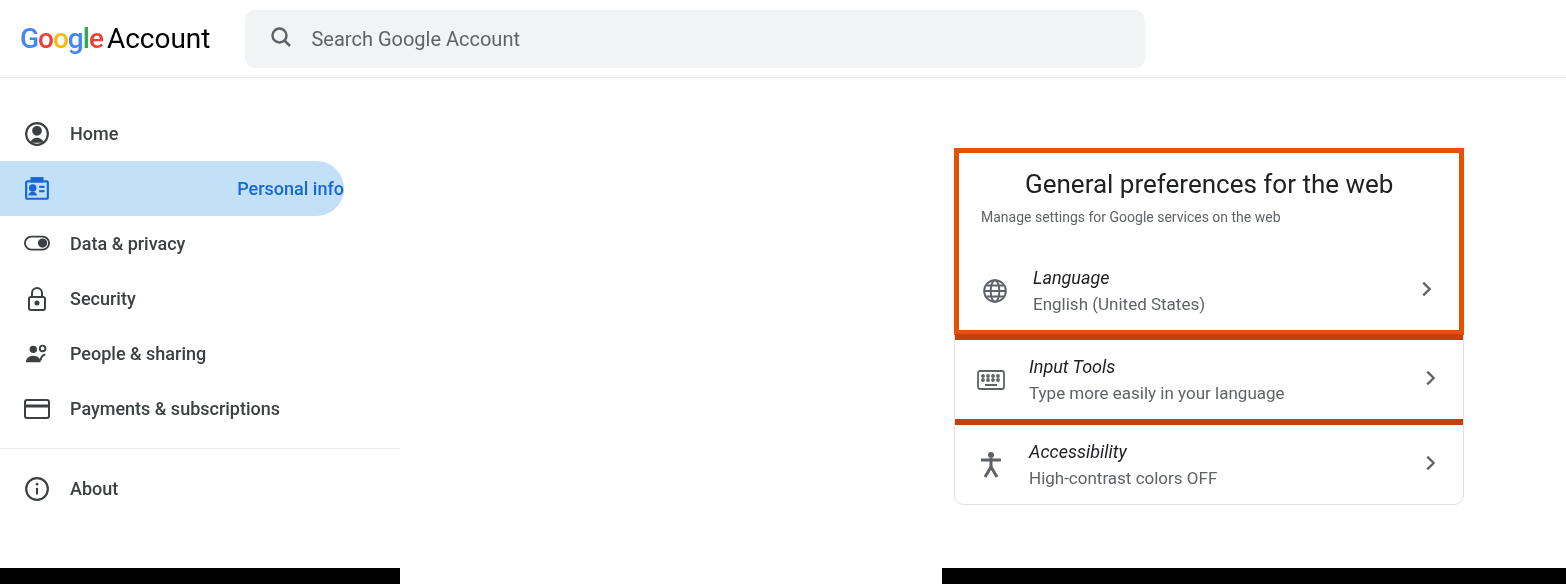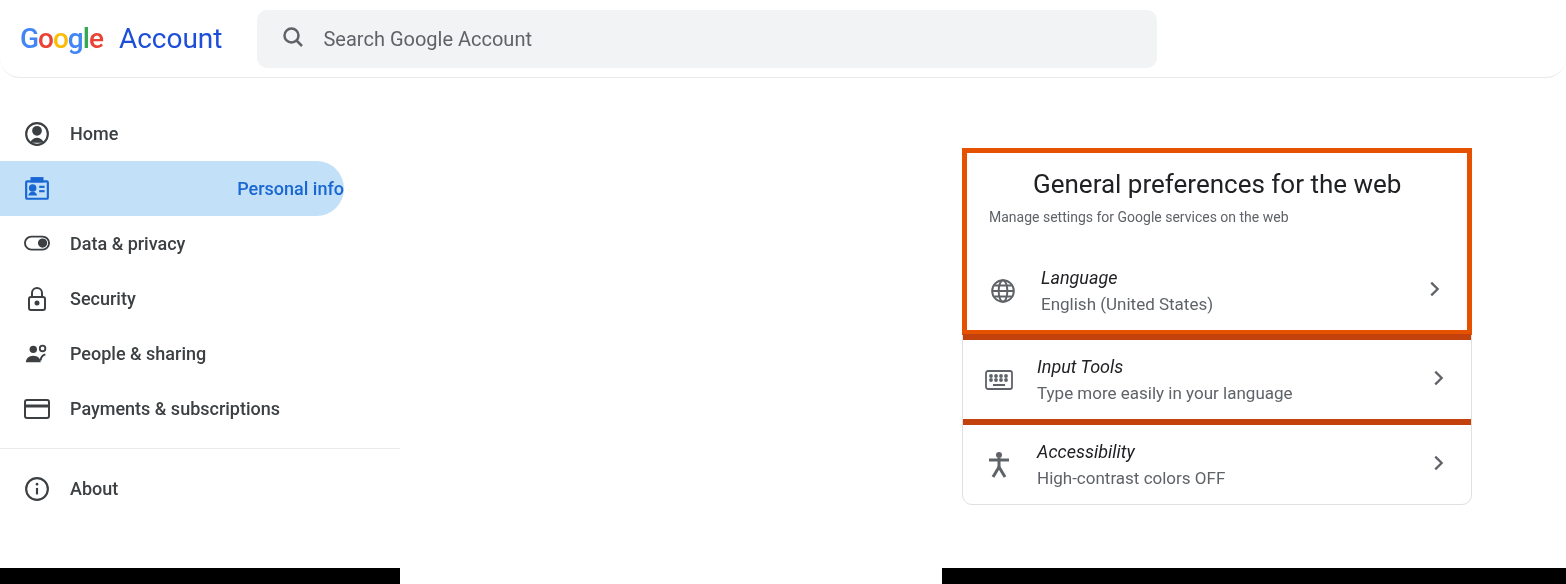--- a/index.html
+++ b/index.html
@@ -14,41 +14,40 @@
       overflow: hidden;
       background: #fff;
       position: relative;
     }
     .header {
       height: 78px;
       display: flex;
       align-items: center;
       padding: 0 20px;
       border-bottom: 1px solid #e8eaed;
-      border-radius: 20px;
     }
     .logo-wrap {
       display: flex;
       align-items: center;
       gap: 4px;
     }
     .google-logo {
       font-size: 28px;
       font-weight: 500;
       letter-spacing: -1px;
     }
     .g-blue { color: #4285F4; }
     .g-red { color: #EA4335; }
     .g-yellow { color: #FBBC05; }
     .g-green { color: #34A853; }
     .account-label {
       font-size: 28px;
-      color: #1d4ed8;
+      color: #000000;
       font-weight: 400;
-      margin-left: 12px;
+      margin-left: 0;
     }
     .search-box {
       margin-left: 35px;
       background: #f1f3f4;
       border-radius: 10px;
       height: 58px;
       width: 900px;
       display: flex;
       align-items: center;
       padding: 8px 24px;
@@ -64,21 +63,20 @@
       color: #5f6368;
       outline: none;
       flex: 1;
     }
     .search-input::placeholder {
       color: #5f6368;
     }
     .content-area {
       display: flex;
       height: calc(584px - 78px);
-      gap: 8px;
     }
     .sidebar {
       width: 400px;
       padding-top: 28px;
     }
     .nav-item {
       display: flex;
       align-items: center;
       height: 55px;
       padding-left: 24px;

